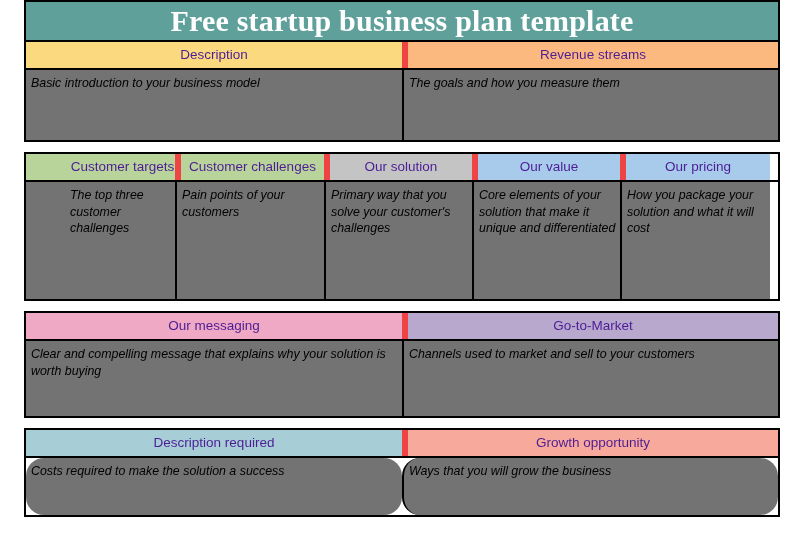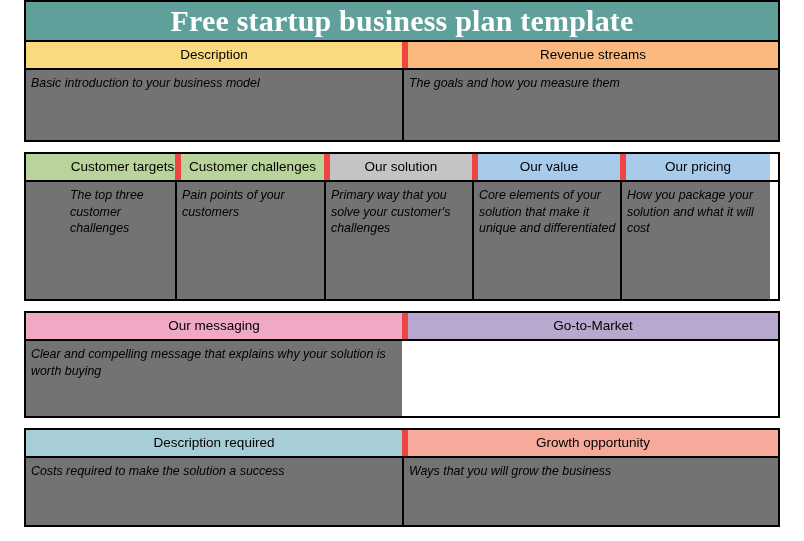--- a/index.html
+++ b/index.html
@@ -58,21 +58,21 @@
     justify-content: center;
     height: 26px;
     box-sizing: border-box;
     overflow: hidden;
   }
   .hdr-cell + .hdr-cell {
     border-left: 6px solid #ef4444;
   }
   .hdr-label {
     font-size: 13.5px;
-    color: #000000;
+    color: #4c1d95;
     white-space: nowrap;
     line-height: 1;
   }
   .body-cell {
     box-sizing: border-box;
     background: #737373;
     padding: 5px 4px 4px 5px;
     overflow: hidden;
     font-style: italic;
   }
@@ -93,21 +93,21 @@
   .c1 { width: 149px; flex: 0 0 149px; padding-left: 44px; }
   .c2 { width: 149px; flex: 0 0 149px; }
   .c3 { width: 148px; flex: 0 0 148px; }
   .c4 { width: 148px; flex: 0 0 148px; }
   .c5 { width: 150px; flex: 0 0 150px; }
 
   
   .h-tall  { height: 70px; }
   .h-mid   { height: 117px; }
   .h-msg   { height: 75px; }
-  .h-grow  { height: 67px; }
+  .h-grow  { height: 57px; border-radius: 18px; }
 </style>
 </head>
 <body>
 
 <div id="sheet">
 
   <div class="title-bar">
     <span class="title-text">Free startup business plan template</span>
   </div>
 
@@ -173,20 +173,23 @@
         <span class="hdr-label">Our messaging</span>
       </div>
       <div class="hdr-cell w-half-right" style="background:#b8a8ce">
         <span class="hdr-label">Go-to-Market</span>
       </div>
     </div>
     <div class="body-row">
       <div class="body-cell w-half-left h-msg">
         <span class="body-text">Clear and compelling message that explains why your solution is worth buying</span>
       </div>
+      <div class="body-cell w-half-right h-msg">
+        <span class="body-text">Channels used to market and sell to your customers</span>
+      </div>
     </div>
   </div>
 
   <div class="row-group spaced">
     <div class="hdr-row">
       <div class="hdr-cell w-half-left" style="background:#a7cdd6">
         <span class="hdr-label">Description required</span>
       </div>
       <div class="hdr-cell w-half-right" style="background:#f7aa9b">
         <span class="hdr-label">Growth opportunity</span>

